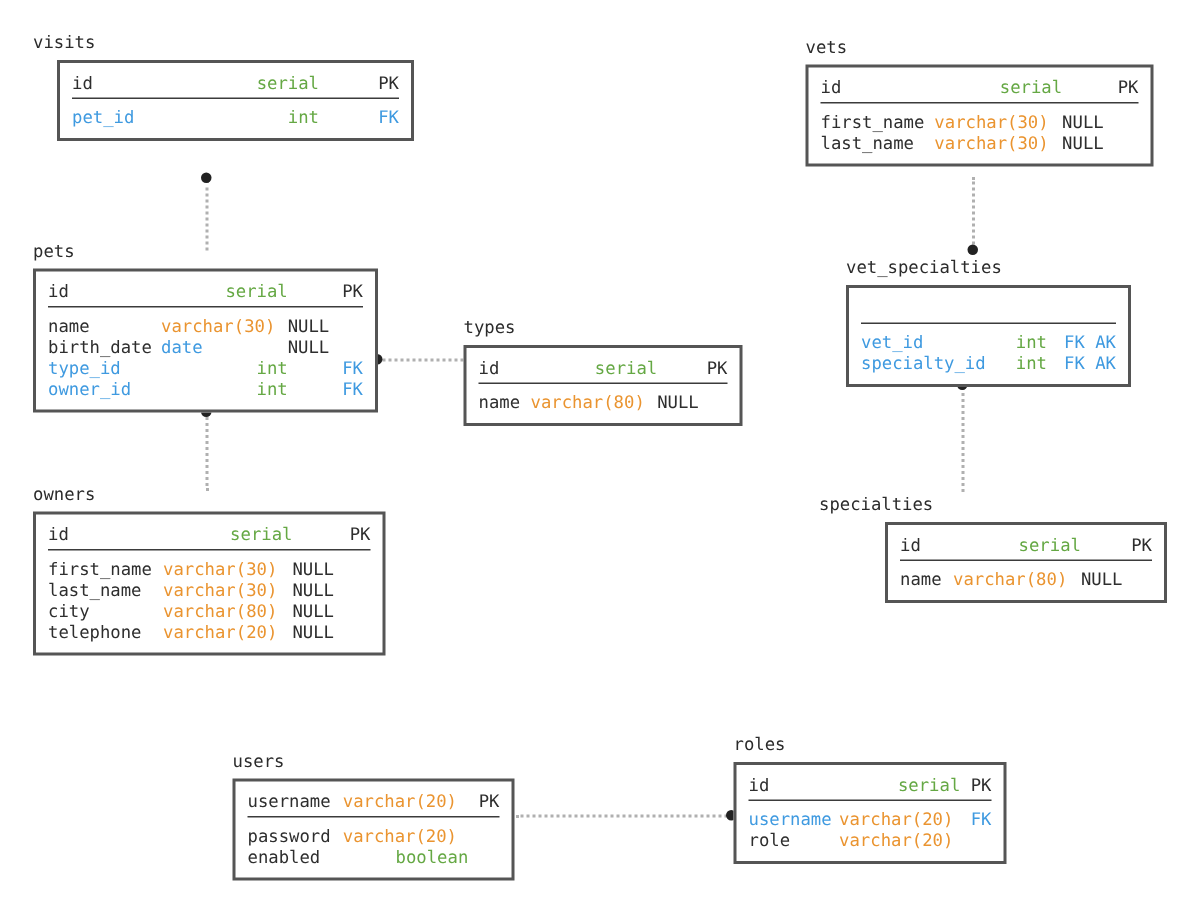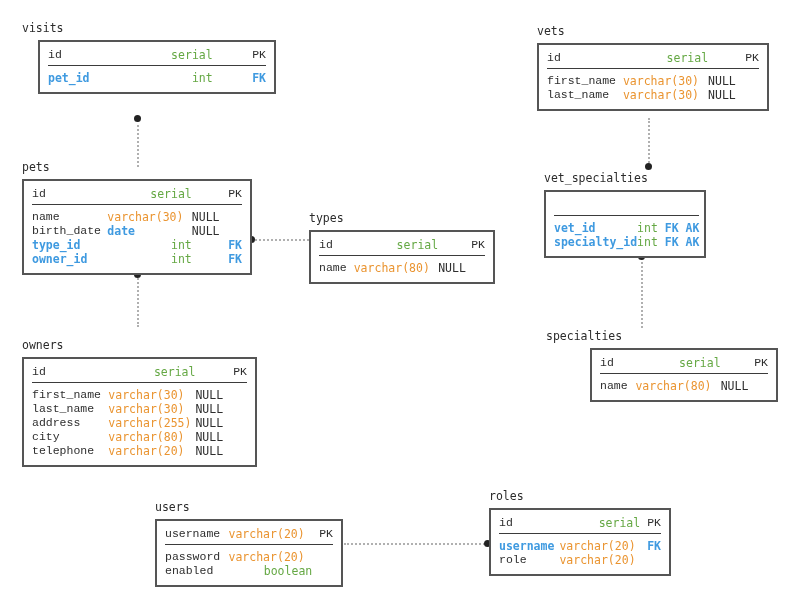--- a/index.html
+++ b/index.html
@@ -99,22 +99,22 @@
 
   .w-users   td.c-name { width: 66px; }
   .w-users   td.c-type { width: 86px; }
   .w-users   td.c-null { width: 6px; }
 
   .w-roles   td.c-name { width: 66px; }
   .w-roles   td.c-type { width: 86px; }
   .w-roles   td.c-null { width: 6px; }
 
   
-  .t-plain  { color: #2e2e2e; font-family: Liberation Mono, monospace; }
-  .t-blue   { color: #3f9ae0; font-weight: bold; }
+  .t-plain  { color: #2e2e2e; }
+  .t-blue   { color: #3f9ae0; }
   .t-green  { color: #65a844; text-align: right; }
   .t-orange { color: #ea9430; }
   .t-null   { color: #2e2e2e; }
 
   
   .conn-v {
     position: absolute;
     width: 0;
     border-left: 2px dotted #b0b0b0;
   }
@@ -246,21 +246,21 @@
               <td class="c-name t-plain">name</td>
               <td class="c-type t-orange">varchar(80)</td>
               <td class="c-null t-null">NULL</td>
               <td class="c-key t-plain">&nbsp;</td>
             </tr>
           </tbody>
       </table>
     </div>
   </div>
 
-  <div class="entity" style="left:22px; top:357px; width:235px;">
+  <div class="entity" style="left:22px; top:341px; width:235px;">
     <div class="entity-title">owners</div>
     <div class="entity-box">
       <table class="cols w-owners">
         <tbody>
             <tr class="pk-row">
               <td class="c-name t-plain">id</td>
               <td class="c-type t-green">serial</td>
               <td class="c-null t-null">&nbsp;</td>
               <td class="c-key t-plain">PK</td>
             </tr>
@@ -275,26 +275,20 @@
               <td class="c-null t-null">NULL</td>
               <td class="c-key t-plain">&nbsp;</td>
             </tr>
             <tr>
               <td class="c-name t-plain">last_name</td>
               <td class="c-type t-orange">varchar(30)</td>
               <td class="c-null t-null">NULL</td>
               <td class="c-key t-plain">&nbsp;</td>
             </tr>
             <tr>
-              <td class="c-name t-plain">address</td>
-              <td class="c-type t-orange">varchar(255)</td>
-              <td class="c-null t-null">NULL</td>
-              <td class="c-key t-plain">&nbsp;</td>
-            </tr>
-            <tr>
               <td class="c-name t-plain">city</td>
               <td class="c-type t-orange">varchar(80)</td>
               <td class="c-null t-null">NULL</td>
               <td class="c-key t-plain">&nbsp;</td>
             </tr>
             <tr>
               <td class="c-name t-plain">telephone</td>
               <td class="c-type t-orange">varchar(20)</td>
               <td class="c-null t-null">NULL</td>
               <td class="c-key t-plain">&nbsp;</td>
@@ -330,21 +324,21 @@
               <td class="c-name t-plain">last_name</td>
               <td class="c-type t-orange">varchar(30)</td>
               <td class="c-null t-null">NULL</td>
               <td class="c-key t-plain">&nbsp;</td>
             </tr>
           </tbody>
       </table>
     </div>
   </div>
 
-  <div class="entity" style="left:544px; top:190px; width:162px;">
+  <div class="entity" style="left:564px; top:190px; width:190px;">
     <div class="entity-title">vet_specialties</div>
     <div class="entity-box">
       <table class="cols w-vs">
         <tbody>
             <tr class="pk-row">
               <td class="c-name t-plain">&nbsp;</td>
               <td class="c-type t-plain">&nbsp;</td>
               <td class="c-null t-null">&nbsp;</td>
               <td class="c-key t-plain">&nbsp;</td>
             </tr>

